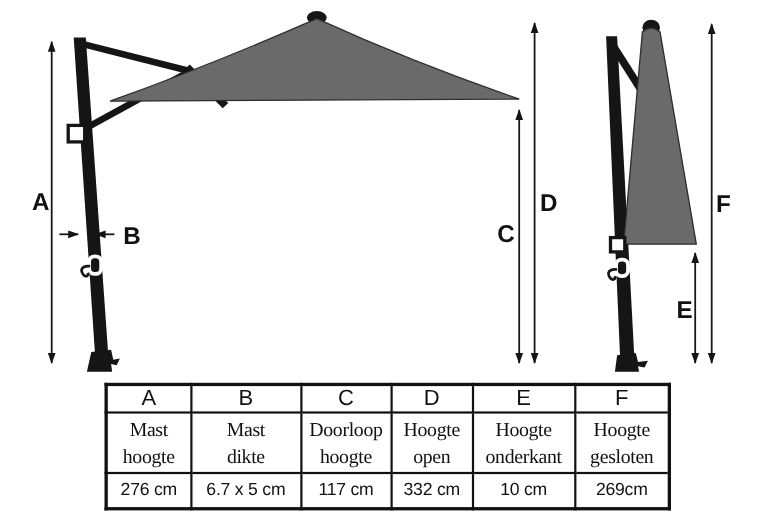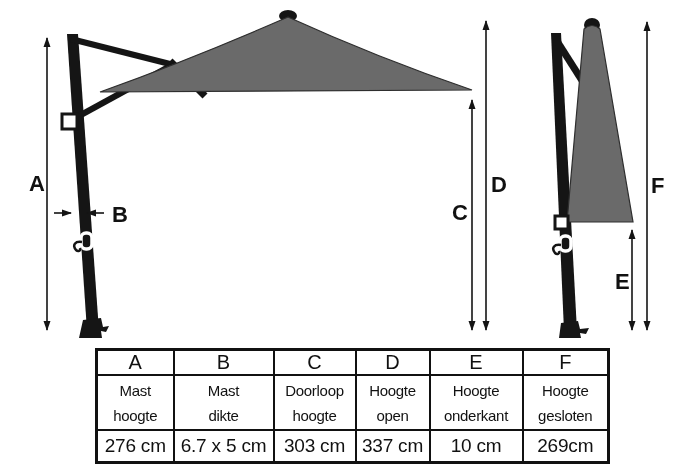--- a/index.html
+++ b/index.html
@@ -9,22 +9,22 @@
   }
   #diagram { position:absolute; left:0; top:0; }
   .dim-label { font-family:"Liberation Sans", sans-serif; font-weight:bold; font-size:22px; fill:#111; }
   .dims {
     position:absolute; left:95px; top:348px; width:512px;
     border-collapse:collapse; table-layout:fixed; color:#111;
     border:3px solid #111; background:#fff;
   }
   .dims td { border:2px solid #111; text-align:center; vertical-align:middle; padding:0; overflow:hidden; }
   .dims tr.letters td { height:22px; font-size:20px; }
-  .dims tr.labels  td { height:53px; font-size:15px; line-height:25px; white-space:pre-line; letter-spacing:-0.3px; }
-  .dims tr.values  td { height:30px; font-size:19px; letter-spacing:-0.2px; }
+  .dims tr.labels  td { height:53px; font-size:18px; line-height:25px; white-space:pre-line; letter-spacing:-0.3px;font-family:Liberation Serif, serif; }
+  .dims tr.values  td { height:30px; font-size:16px; letter-spacing:-0.2px; }
 </style>
 </head>
 <body>
 
 <div id="stage">
 
   <svg id="diagram" width="700" height="467" viewBox="0 0 700 467" xmlns="http://www.w3.org/2000/svg">
     <defs>
       <marker id="ah" markerWidth="11" markerHeight="9" refX="9" refY="4" orient="auto-start-reverse" markerUnits="userSpaceOnUse">
         <path d="M0,0.5 L10,4 L0,7.5 Z" fill="#151515"></path>
@@ -127,20 +127,20 @@
         <td>Hoogte
 open</td>
         <td>Hoogte
 onderkant</td>
         <td>Hoogte
 gesloten</td>
       </tr>
       <tr class="values">
         <td>276 cm</td>
         <td>6.7 x 5 cm</td>
-        <td>303 cm</td>
-        <td>337 cm</td>
+        <td>117 cm</td>
+        <td>332 cm</td>
         <td>10 cm</td>
         <td>269cm</td>
       </tr>
     </tbody>
   </table>
 </div>
 
 </body></html>

